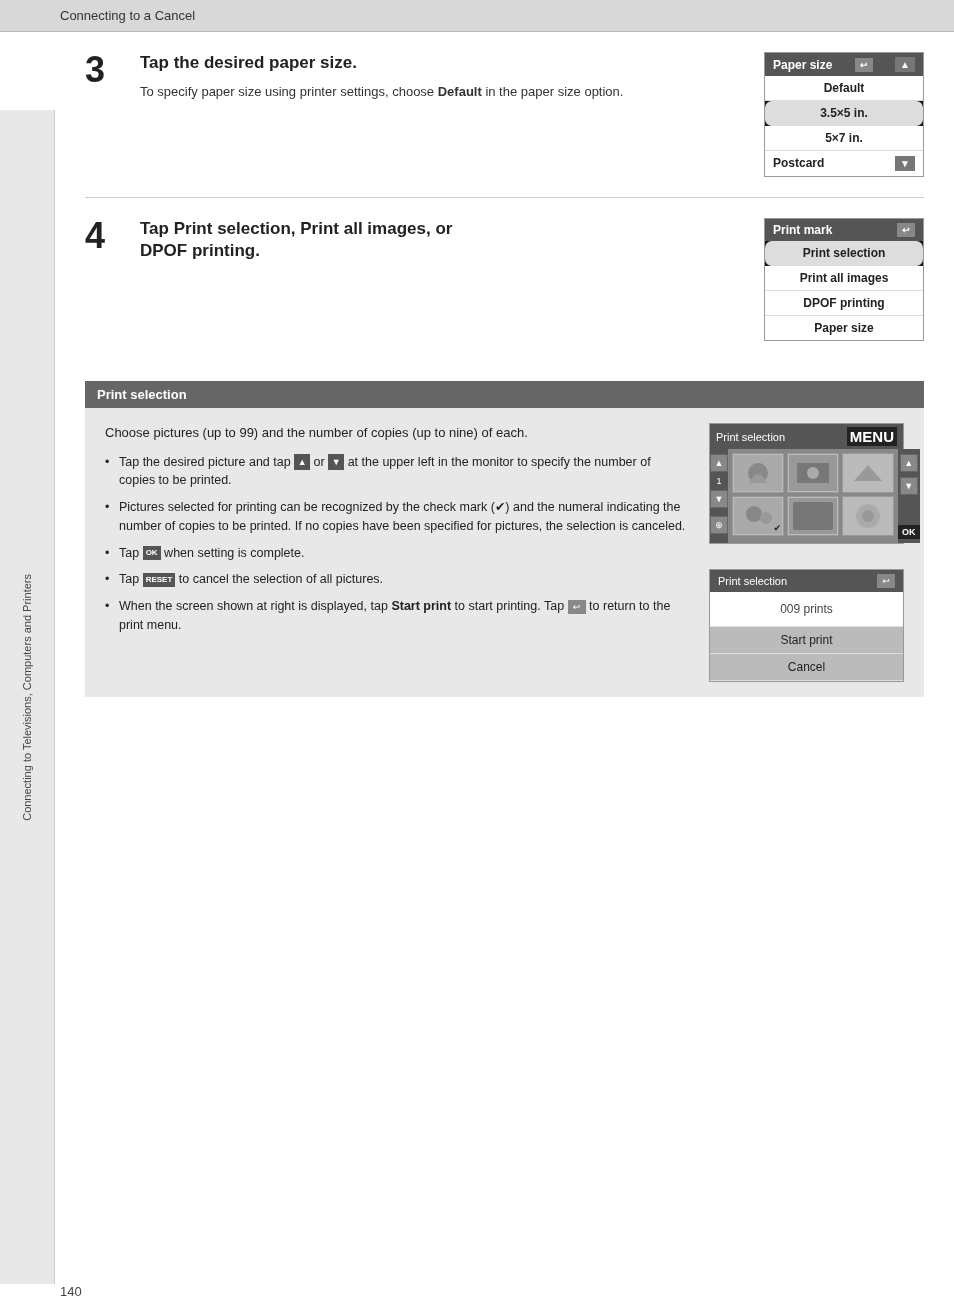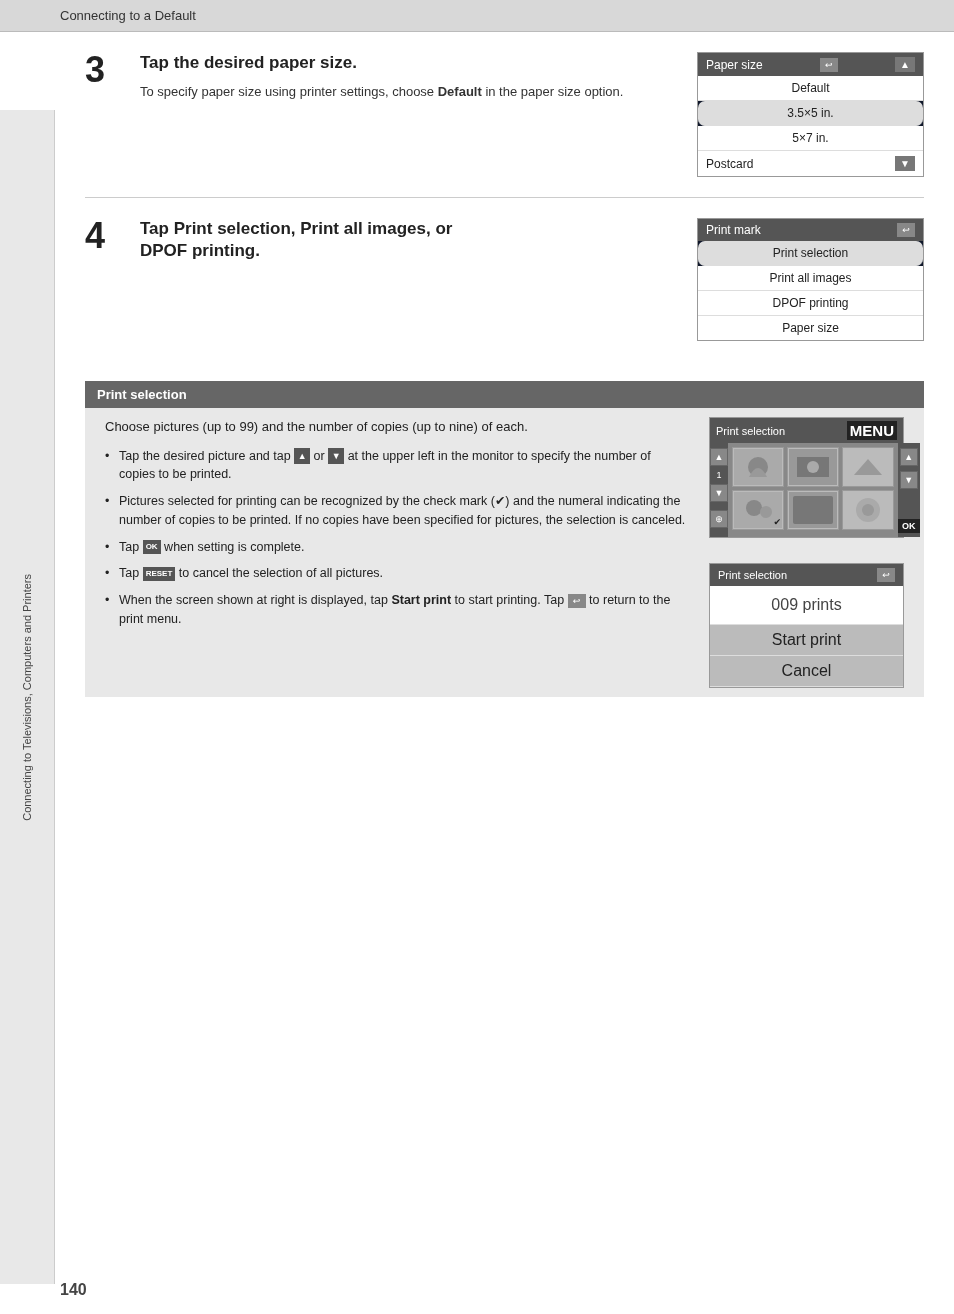--- a/index.html
+++ b/index.html
@@ -87,23 +87,24 @@
     }
 
     .step-image {
       margin-left: 20px;
       flex-shrink: 0;
     }
 
     
     .camera-ui {
       border: 1px solid #999;
-      width: 227px;
+      width: 160px;
       background: #0f172a;
       font-size: 12px;
+      font-weight: bold;
     }
 
     .camera-ui-header {
       background: #555;
       color: #fff;
       padding: 4px 8px;
       display: flex;
       justify-content: space-between;
       align-items: center;
       font-size: 12px;
@@ -112,21 +113,20 @@
     .camera-ui-item {
       padding: 5px 8px;
       border-bottom: 1px solid #ddd;
       background: #fff;
       text-align: center;
       font-size: 12px;
     }
 
     .camera-ui-item:last-child {
       border-bottom: none;
-      align-items: center;
     }
 
     .camera-ui-item.highlighted {
       background: #ddd;
       border-radius: 7px;
     }
 
     .ui-scroll-btn {
       background: #777;
       color: #fff;
@@ -145,21 +145,21 @@
 
     .print-selection-header {
       background: #666;
       color: #fff;
       padding: 6px 12px;
       font-size: 13px;
       font-weight: bold;
     }
 
     .print-selection-body {
-      padding: 9px 20px;
+      padding: 15px 20px;
       display: flex;
       align-items: flex-start;
     }
 
     .print-selection-text {
       flex: 1;
     }
 
     .ps-intro {
       font-size: 13px;
@@ -296,39 +296,38 @@
       padding: 4px 8px;
       display: flex;
       justify-content: space-between;
       align-items: center;
       font-size: 11px;
     }
 
     .bottom-ps-item {
       padding: 6px 12px;
       border-bottom: 1px solid #ddd;
-      font-size: 16px;
+      font-size: 12px;
       text-align: center;
       color: #444;
     }
 
     .bottom-ps-item.btn-item {
       background: #bbb;
       color: #222;
       font-weight: normal;
     }
 
     
     .page-number {
       position: absolute;
       bottom: 15px;
       left: 60px;
-      font-size: 16px;
+      font-size: 13px;
       color: #444;
-      font-weight: bold;
     }
 
     
     .bold { font-weight: bold; }
 
     
     .inline-icon {
       display: inline-block;
       width: 16px;
       height: 16px;
@@ -360,21 +359,21 @@
       font-size: 9px;
       text-align: center;
       line-height: 14px;
       vertical-align: middle;
     }
   </style>
 </head>
 <body>
 
 <div class="top-header">
-  <span>Connecting to a Default</span>
+  <span>Connecting to a Cancel</span>
 </div>
 
 <div class="sidebar">
   <span class="sidebar-text">Connecting to Televisions, Computers and Printers</span>
 </div>
 
 <div class="main-content">
 
   <div class="step-section">
     <div class="step-number">3</div>

